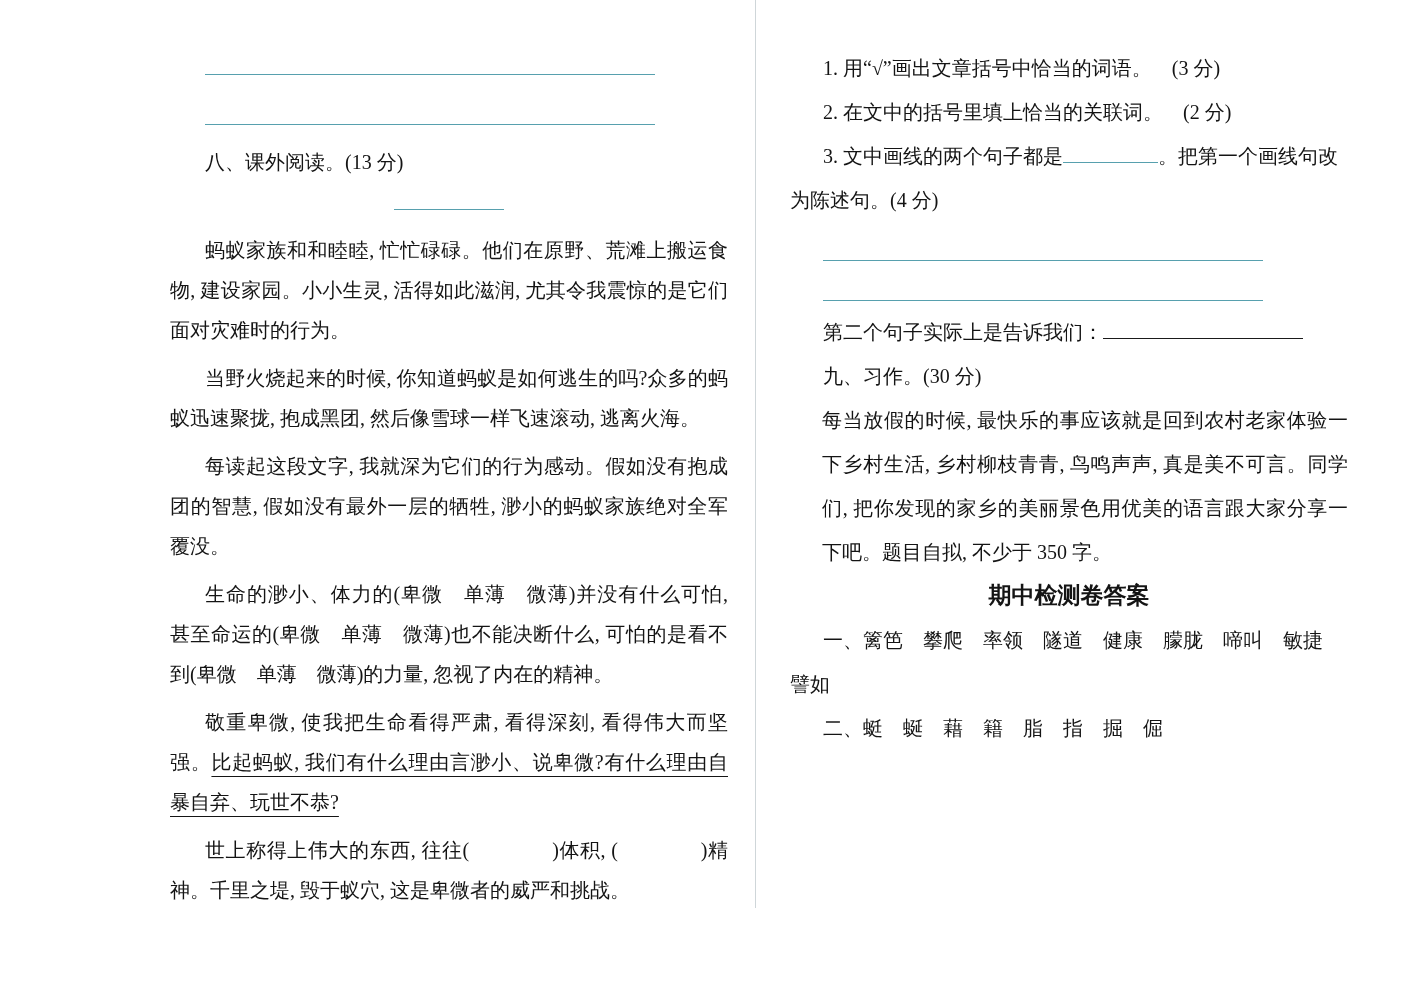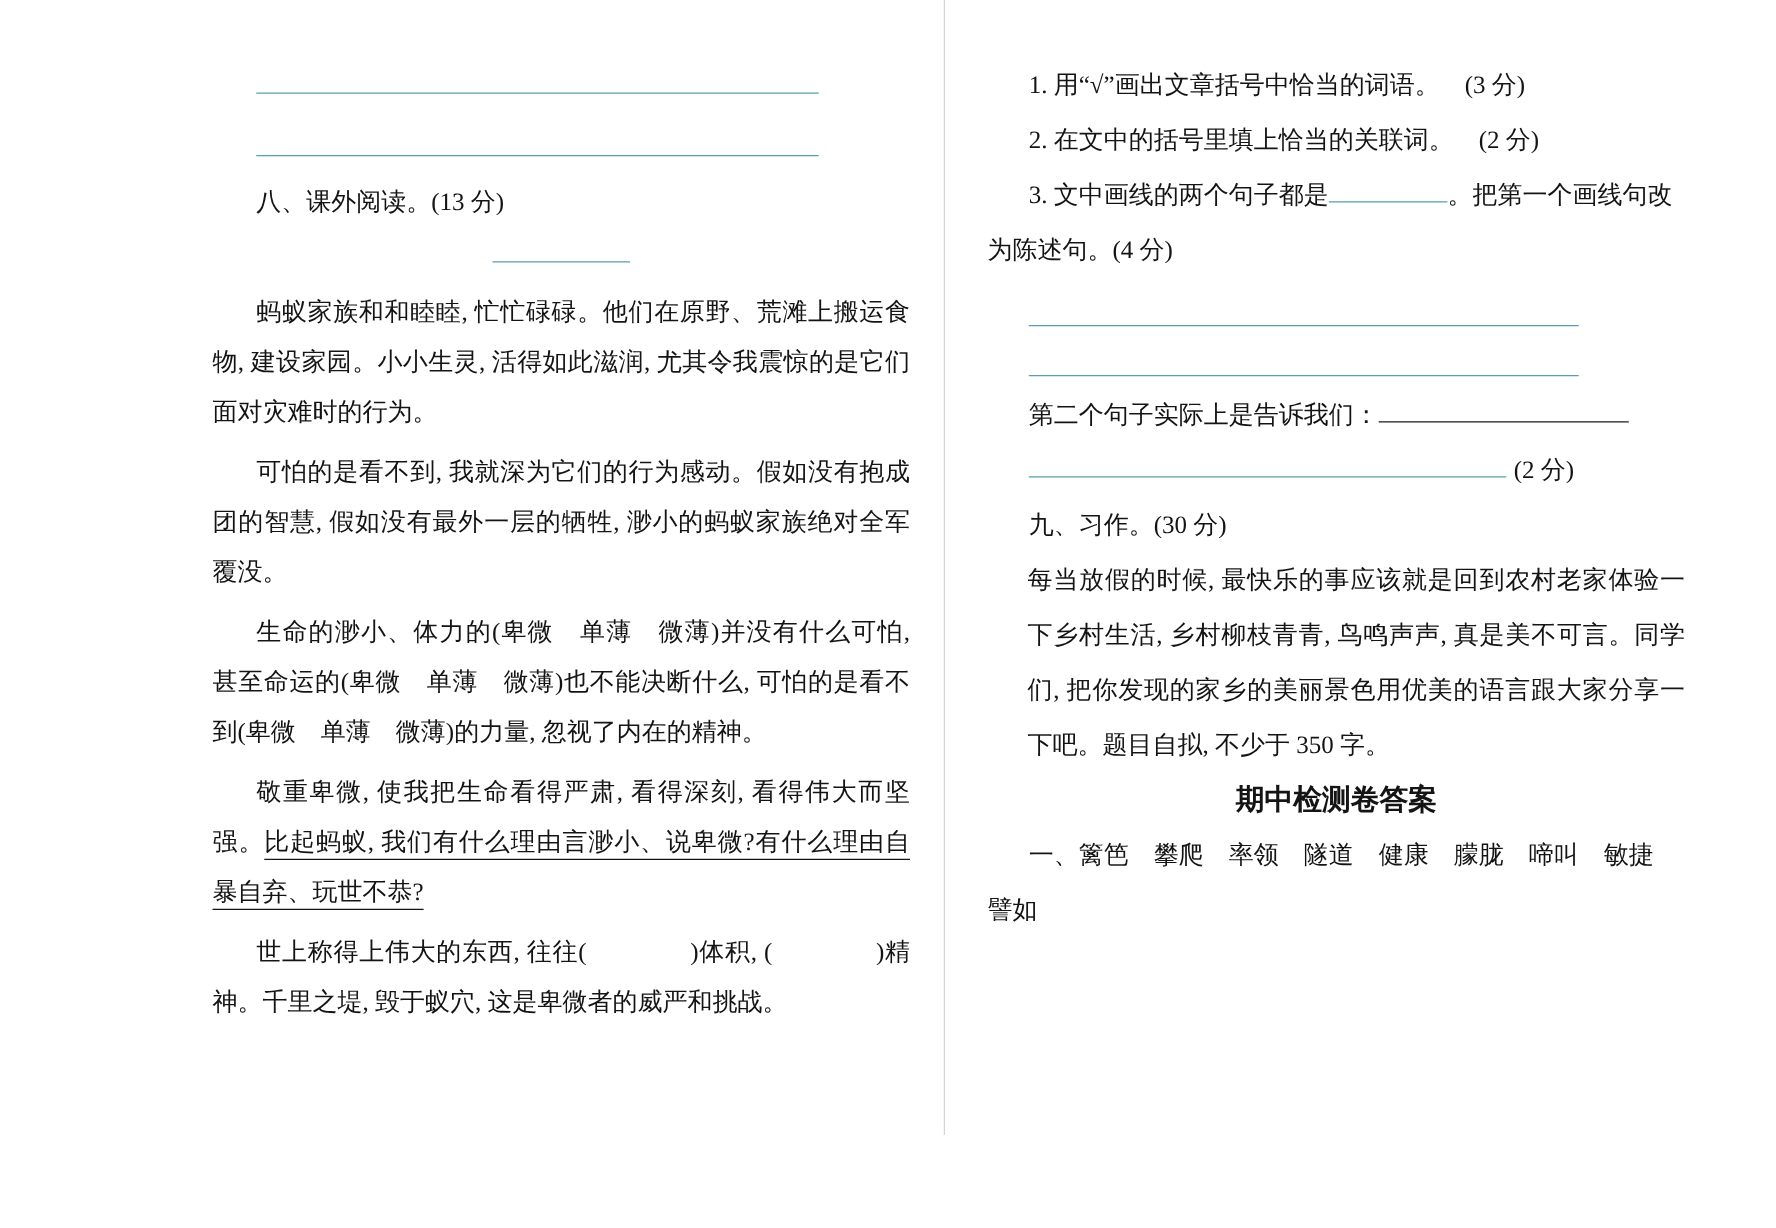--- a/index.html
+++ b/index.html
@@ -82,43 +82,44 @@
 
   <div class="col col-left">
     <div class="rule rule-top rule-top-1"></div>
     <div class="rule rule-top rule-top-2"></div>
 
     <div class="section-heading">八、课外阅读。(13 分)</div>
 
     <div class="passage-title-rule"></div>
 
     <p class="para para-first">蚂蚁家族和和睦睦, 忙忙碌碌。他们在原野、荒滩上搬运食物, 建设家园。小小生灵, 活得如此滋润, 尤其令我震惊的是它们面对灾难时的行为。</p>
-    <p class="para">可怕的是看不到, 我就深为它们的行为感动。假如没有抱成团的智慧, 假如没有最外一层的牺牲, 渺小的蚂蚁家族绝对全军覆没。</p>
+    <p class="para">当野火烧起来的时候, 你知道蚂蚁是如何逃生的吗?众多的蚂蚁迅速聚拢, 抱成黑团, 然后像雪球一样飞速滚动, 逃离火海。</p>
+    <p class="para">每读起这段文字, 我就深为它们的行为感动。假如没有抱成团的智慧, 假如没有最外一层的牺牲, 渺小的蚂蚁家族绝对全军覆没。</p>
     <p class="para">生命的渺小、体力的(卑微　单薄　微薄)并没有什么可怕, 甚至命运的(卑微　单薄　微薄)也不能决断什么, 可怕的是看不到(卑微　单薄　微薄)的力量, 忽视了内在的精神。</p>
     <p class="para"><span>敬重卑微, 使我把生命看得严肃, 看得深刻, 看得伟大而坚强。</span><span class="underlined-text">比起蚂蚁, 我们有什么理由言渺小、说卑微?有什么理由自暴自弃、玩世不恭?</span></p>
     <p class="para">世上称得上伟大的东西, 往往(　　　　)体积, (　　　　)精神。千里之堤, 毁于蚁穴, 这是卑微者的威严和挑战。</p>
   </div>
 
   <div class="divider"></div>
 
   <div class="col col-right">
     <p class="q">1. 用“√”画出文章括号中恰当的词语。　(3 分)</p>
     <p class="q">2. 在文中的括号里填上恰当的关联词。　(2 分)</p>
 
     <p class="q"><span>3. 文中画线的两个句子都是</span><span class="blank blank-teal blank-q3"></span><span>。把第一个画线句改为陈述句。(4 分)</span></p>
 
     <div class="rule rule-right rule-right-1"></div>
     <div class="rule rule-right rule-right-2"></div>
 
     <p class="q followup"><span>第二个句子实际上是告诉我们：</span><span class="blank blank-black blank-followup"></span></p>
 
-    <p class="q"><span class="blank blank-teal blank-score"></span><span>(2 分)</span></p>
 
 
     <p class="q">九、习作。(30 分)</p>
 
     <p class="prompt">每当放假的时候, 最快乐的事应该就是回到农村老家体验一下乡村生活, 乡村柳枝青青, 鸟鸣声声, 真是美不可言。同学们, 把你发现的家乡的美丽景色用优美的语言跟大家分享一下吧。题目自拟, 不少于 350 字。</p>
 
     <p class="answers-title">期中检测卷答案</p>
     <p class="q">一、篱笆　攀爬　率领　隧道　健康　朦胧　啼叫　敏捷　譬如</p>
+    <p class="q">二、蜓　蜒　藉　籍　脂　指　掘　倔</p>
   </div>
 
 </div>
 
 </body></html>

